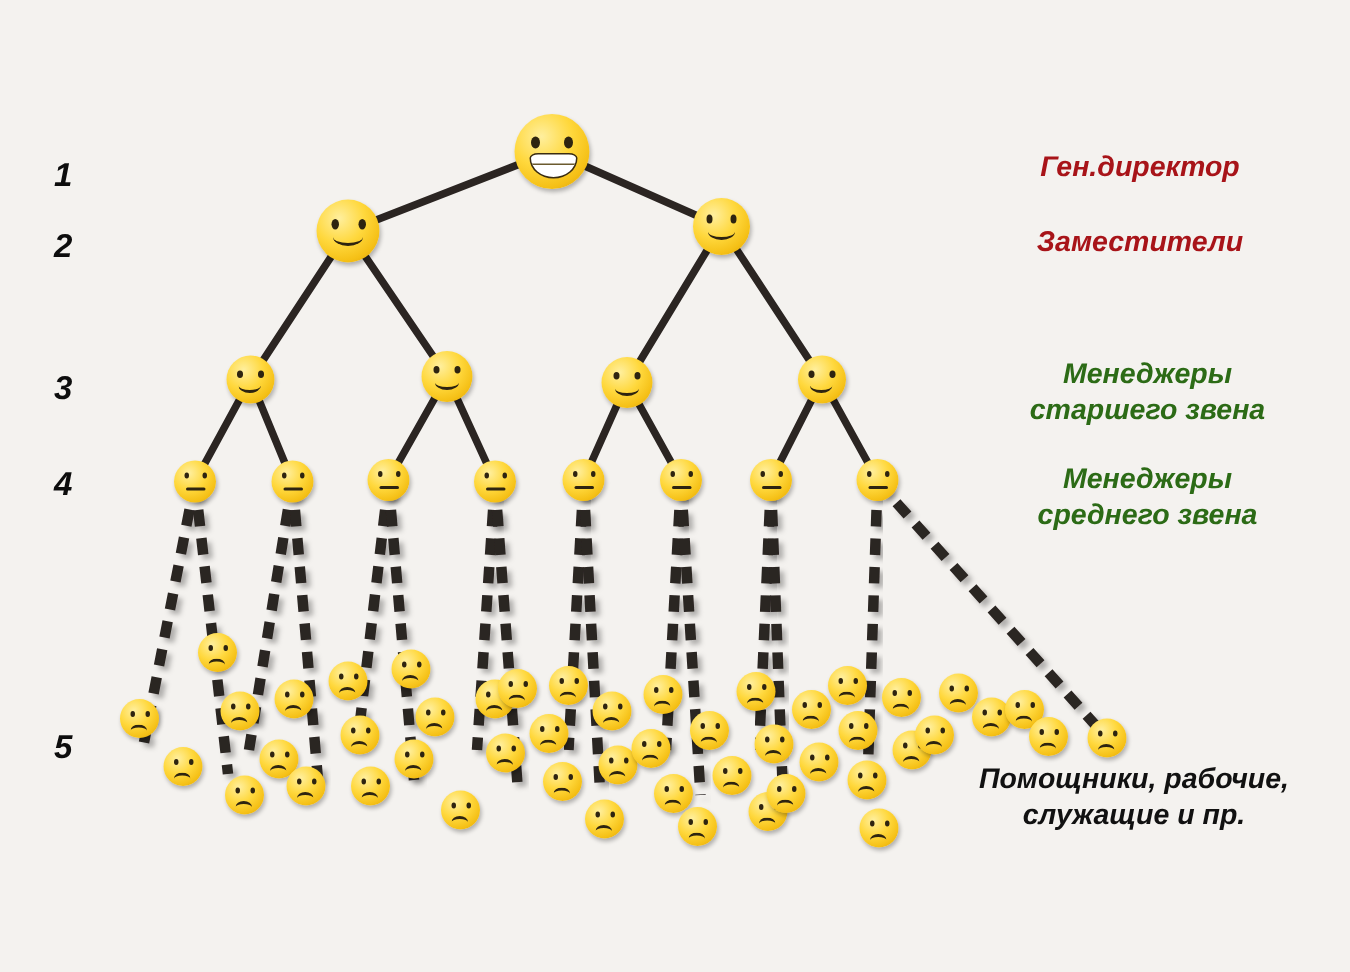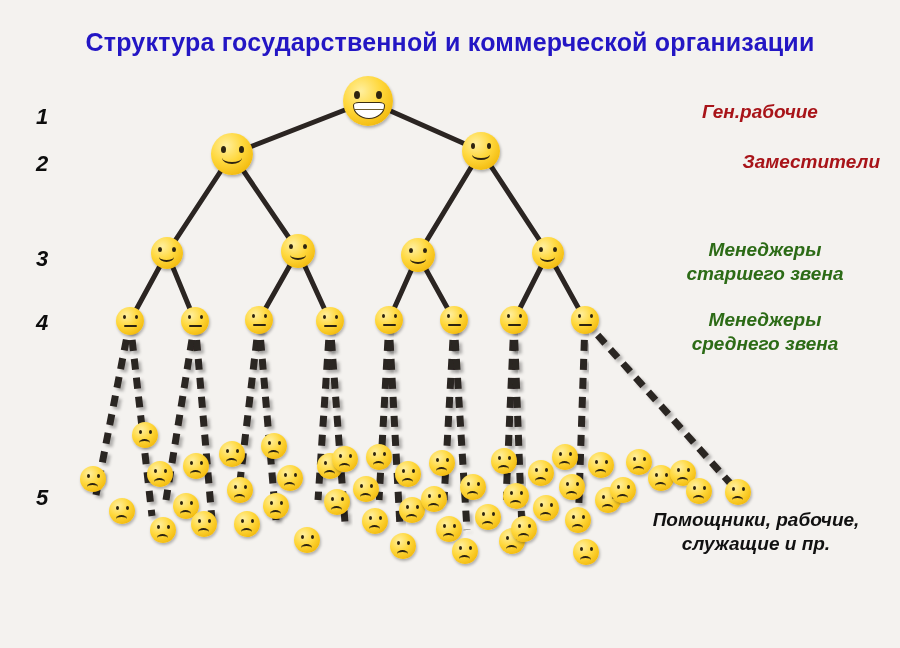--- a/index.html
+++ b/index.html
@@ -83,21 +83,20 @@
     border:0 solid #2e2410;
     border-top-width:2px;
     border-radius:60% 60% 0 0;
   }
 </style>
 </head>
 <body>
 
 <div id="stage">
 
-  <div class="title">Структура государственной и коммерческой организации</div>
 
   <svg class="links" viewBox="0 0 900 648" xmlns="http://www.w3.org/2000/svg">
     <defs>
       <filter id="softshadow" x="-30%" y="-30%" width="180%" height="180%">
         <feDropShadow dx="3" dy="3" stdDeviation="1.6" flood-color="#000" flood-opacity="0.28"></feDropShadow>
       </filter>
     </defs>
     <g id="solid-edges">
         <line x1="368" y1="101" x2="232" y2="154" stroke="#2b2522" stroke-width="5" stroke-linecap="round"></line>
         <line x1="368" y1="101" x2="481" y2="151" stroke="#2b2522" stroke-width="5" stroke-linecap="round"></line>
@@ -454,22 +453,22 @@
         <b class="m-frown" style="width: 11px; height: 6px; left: 7px; top: 17px;"></b>
       </div>
       <div class="face" style="width: 26px; height: 26px; left: 725px; top: 479px;">
         <i class="eye" style="width: 3px; height: 4px; top: 8px; left: 6.5px;"></i>
         <i class="eye" style="width: 3px; height: 4px; top: 8px; left: 16.5px;"></i>
         <b class="m-frown" style="width: 11px; height: 6px; left: 7px; top: 17px;"></b>
       </div>
     </div>
 
   <div id="side-label-layer">
-      <div class="side-label" style="left: 640px; top: 100px; width: 240px; color: rgb(168, 20, 25); font-size: 19px;">Ген.рабочие</div>
-      <div class="side-label" style="left: 640px; top: 150px; width: 240px; color: rgb(168, 20, 25); font-size: 19px; text-align: right;">Заместители</div>
+      <div class="side-label" style="left: 640px; top: 100px; width: 240px; color: rgb(168, 20, 25); font-size: 19px;">Ген.директор</div>
+      <div class="side-label" style="left: 640px; top: 150px; width: 240px; color: rgb(168, 20, 25); font-size: 19px;">Заместители</div>
       <div class="side-label" style="left: 640px; top: 238px; width: 250px; color: rgb(44, 107, 22); font-size: 19px;">Менеджеры
 старшего звена</div>
       <div class="side-label" style="left: 640px; top: 308px; width: 250px; color: rgb(44, 107, 22); font-size: 19px;">Менеджеры
 среднего звена</div>
       <div class="side-label" style="left: 612px; top: 508px; width: 288px; color: rgb(17, 17, 17); font-size: 19px;">Помощники, рабочие,
 служащие и пр.</div>
     </div>
 
 
 </div>

